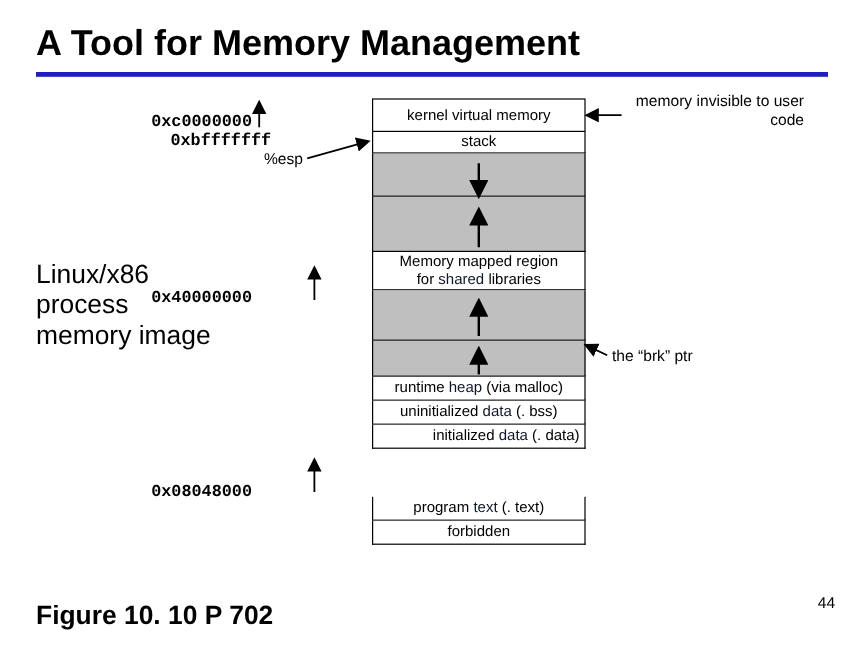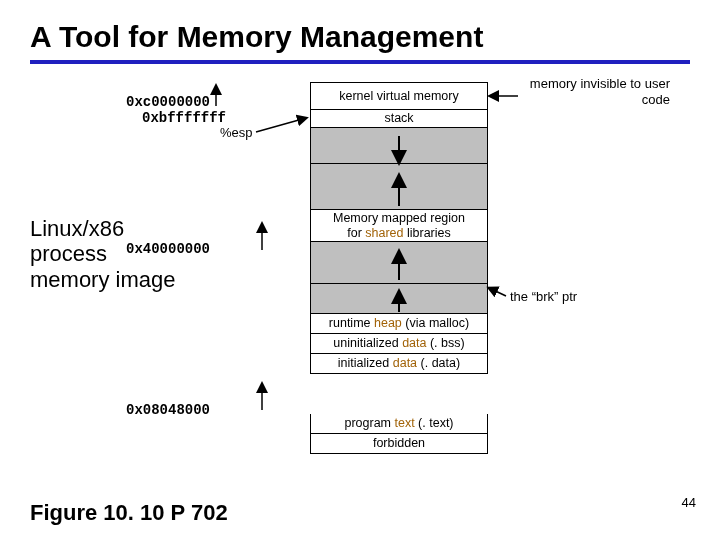--- a/index.html
+++ b/index.html
@@ -63,21 +63,21 @@
     text-align: center;
     font-size: 12.5px;
     line-height: 1.15;
     display: flex;
     align-items: center;
     justify-content: center;
     padding: 2px 4px;
   }
   .gray { background: #bfbfbf; }
   .white { background: #fff; }
-  .red { color: #a16207; }
+  .red { color: #0f172a; }
   .note {
     position: absolute;
     font-size: 13px;
     line-height: 1.2;
   }
   .figref {
     position: absolute;
     left: 30px;
     bottom: 14px;
     font-family: "Comic Sans MS", cursive, sans-serif;
@@ -129,21 +129,21 @@
         </span>
       </div>
       <div class="cell gray" style="height:42px; border-top:none;"></div>
       <div class="cell gray" style="height:30px; border-top:none;"></div>
       <div class="cell white" style="height:20px; border-top:none;">
         <span><span>runtime </span><span class="red">heap</span><span> (via malloc)</span></span>
       </div>
       <div class="cell white" style="height:20px; border-top:none;">
         <span><span>uninitialized </span><span class="red">data</span><span> (. bss)</span></span>
       </div>
-      <div class="cell white" style="height:20px; border-top:none;">
+      <div class="cell white" style="height:20px; border-top:none;justify-content:flex-end;">
         <span><span>initialized </span><span class="red">data</span><span> (. data)</span></span>
       </div>
       <div class="cell white" style="height:20px; border-top:none;margin-top:40px;">
         <span><span>program </span><span class="red">text</span><span> (. text)</span></span>
       </div>
       <div class="cell white" style="height:20px; border-top:none;">forbidden</div>
     </div>
 
     <svg class="arrows">
       <defs>

